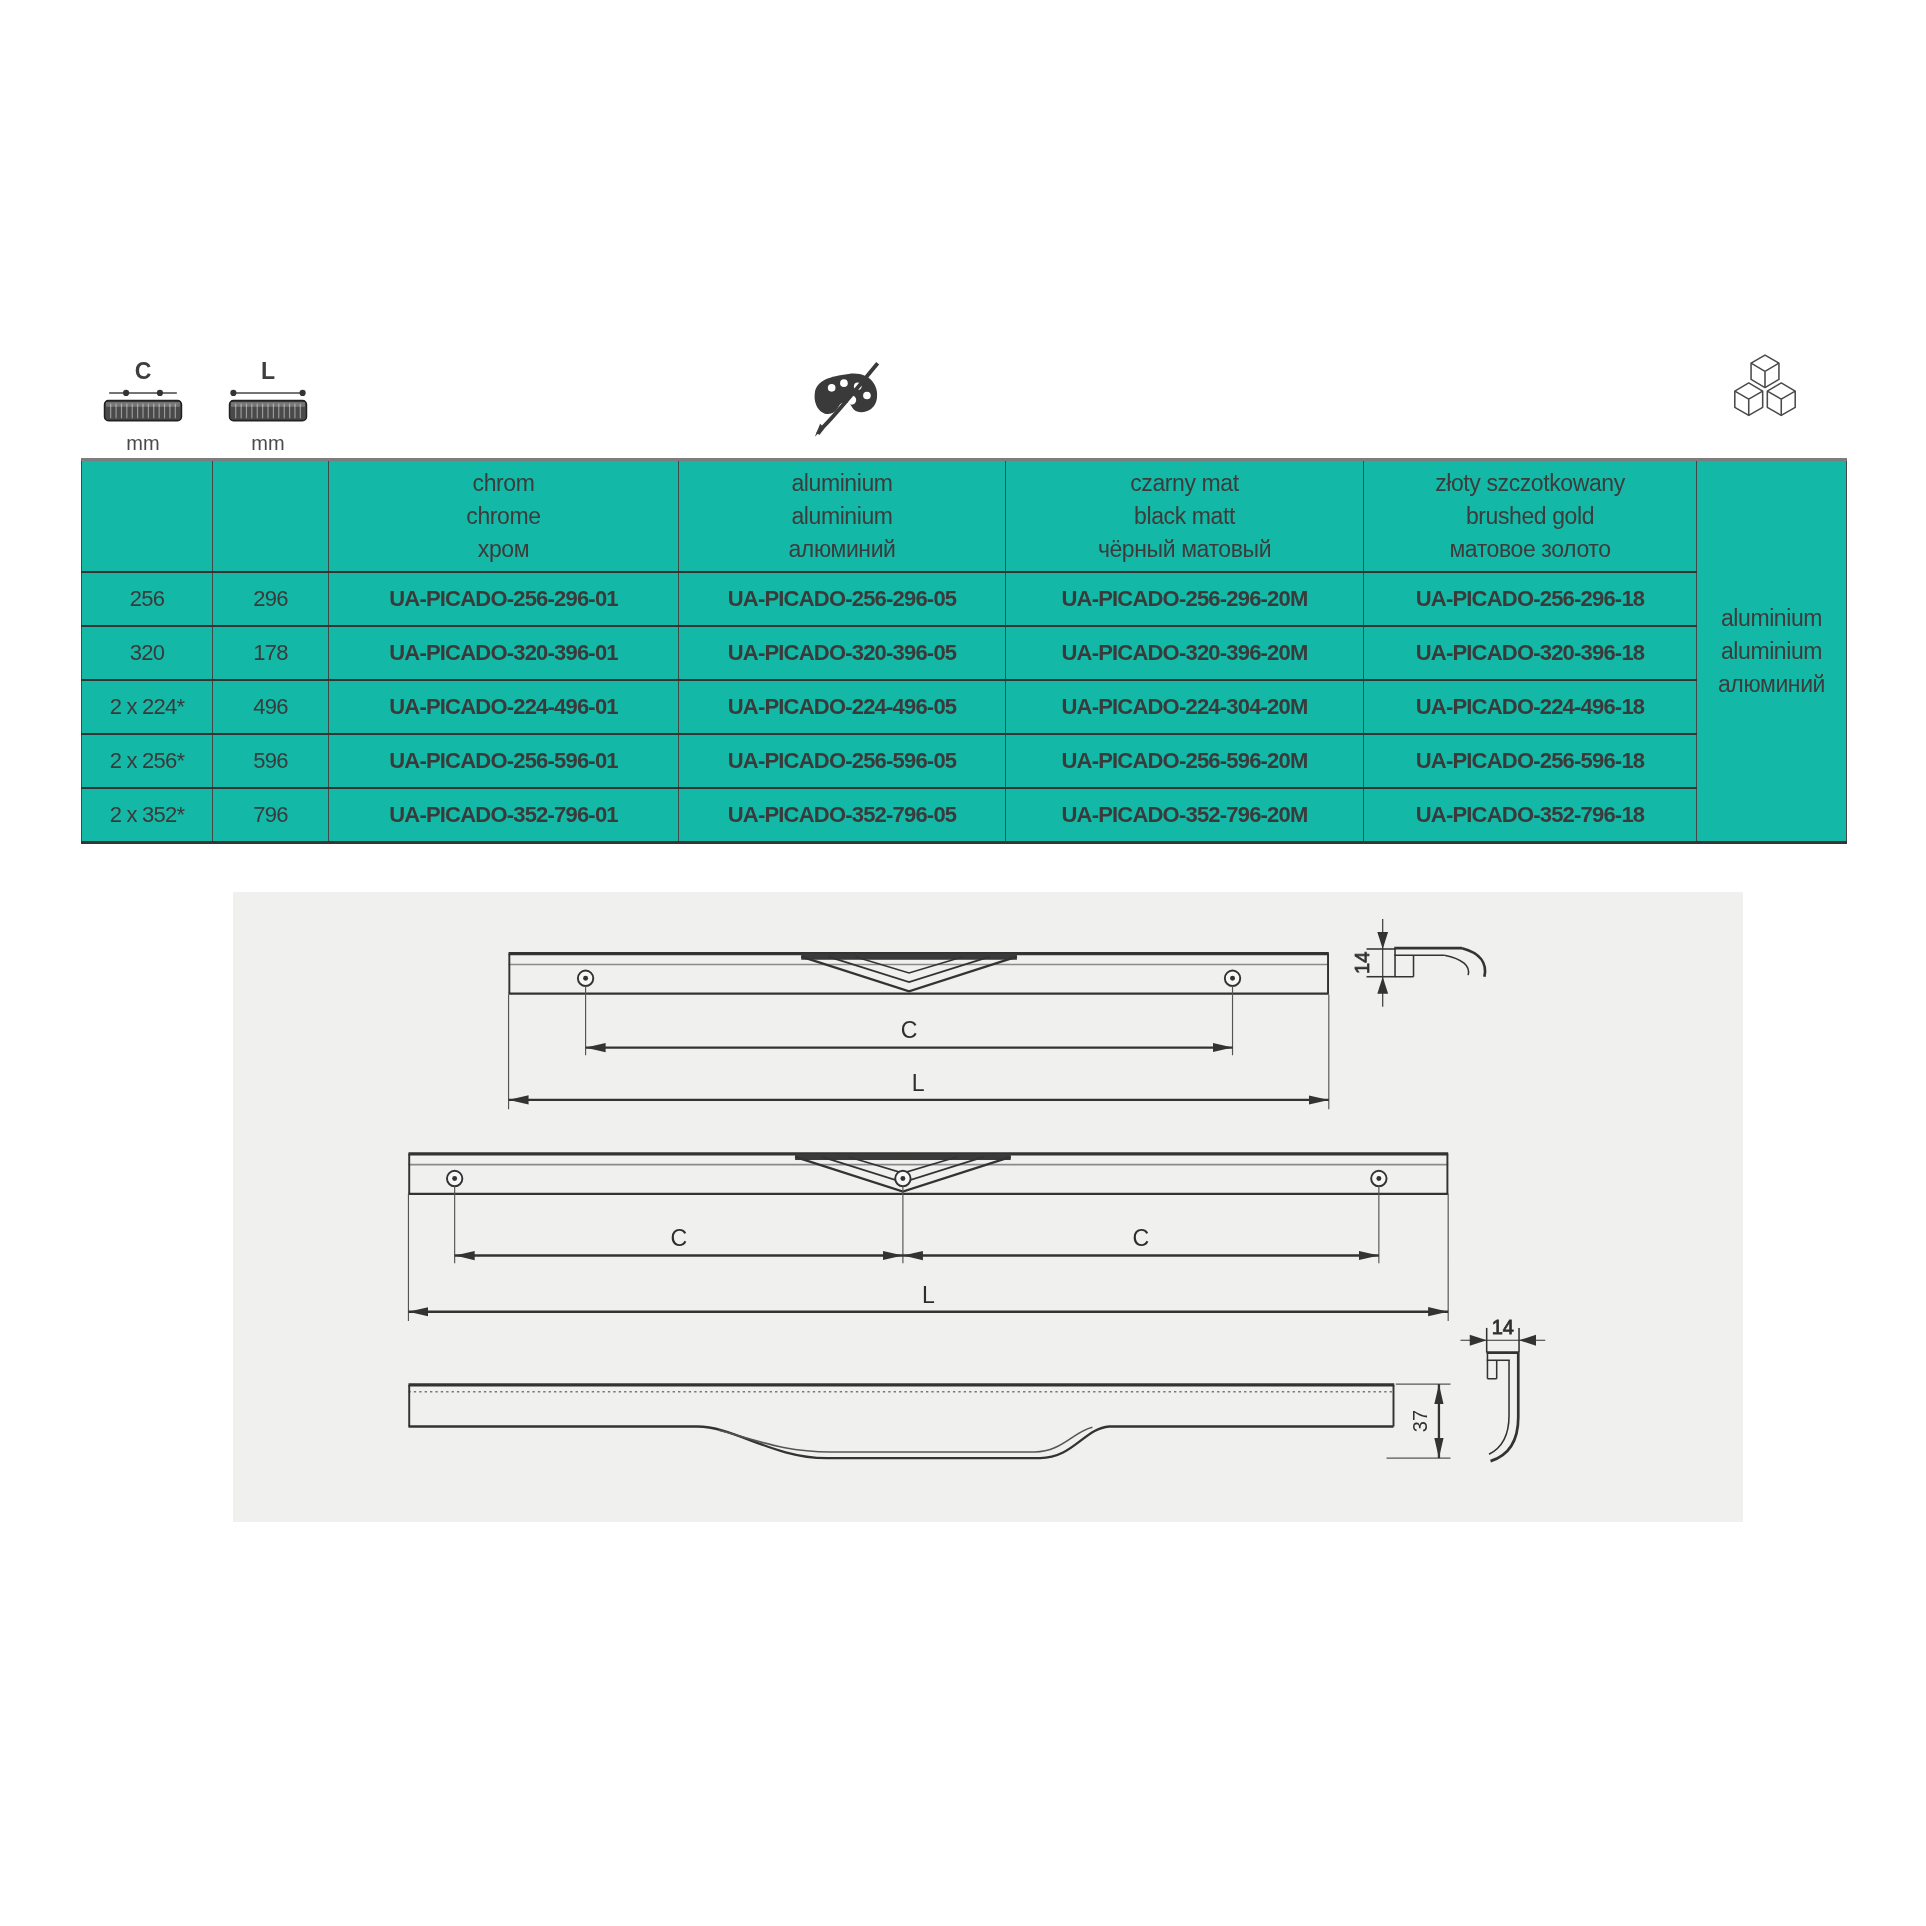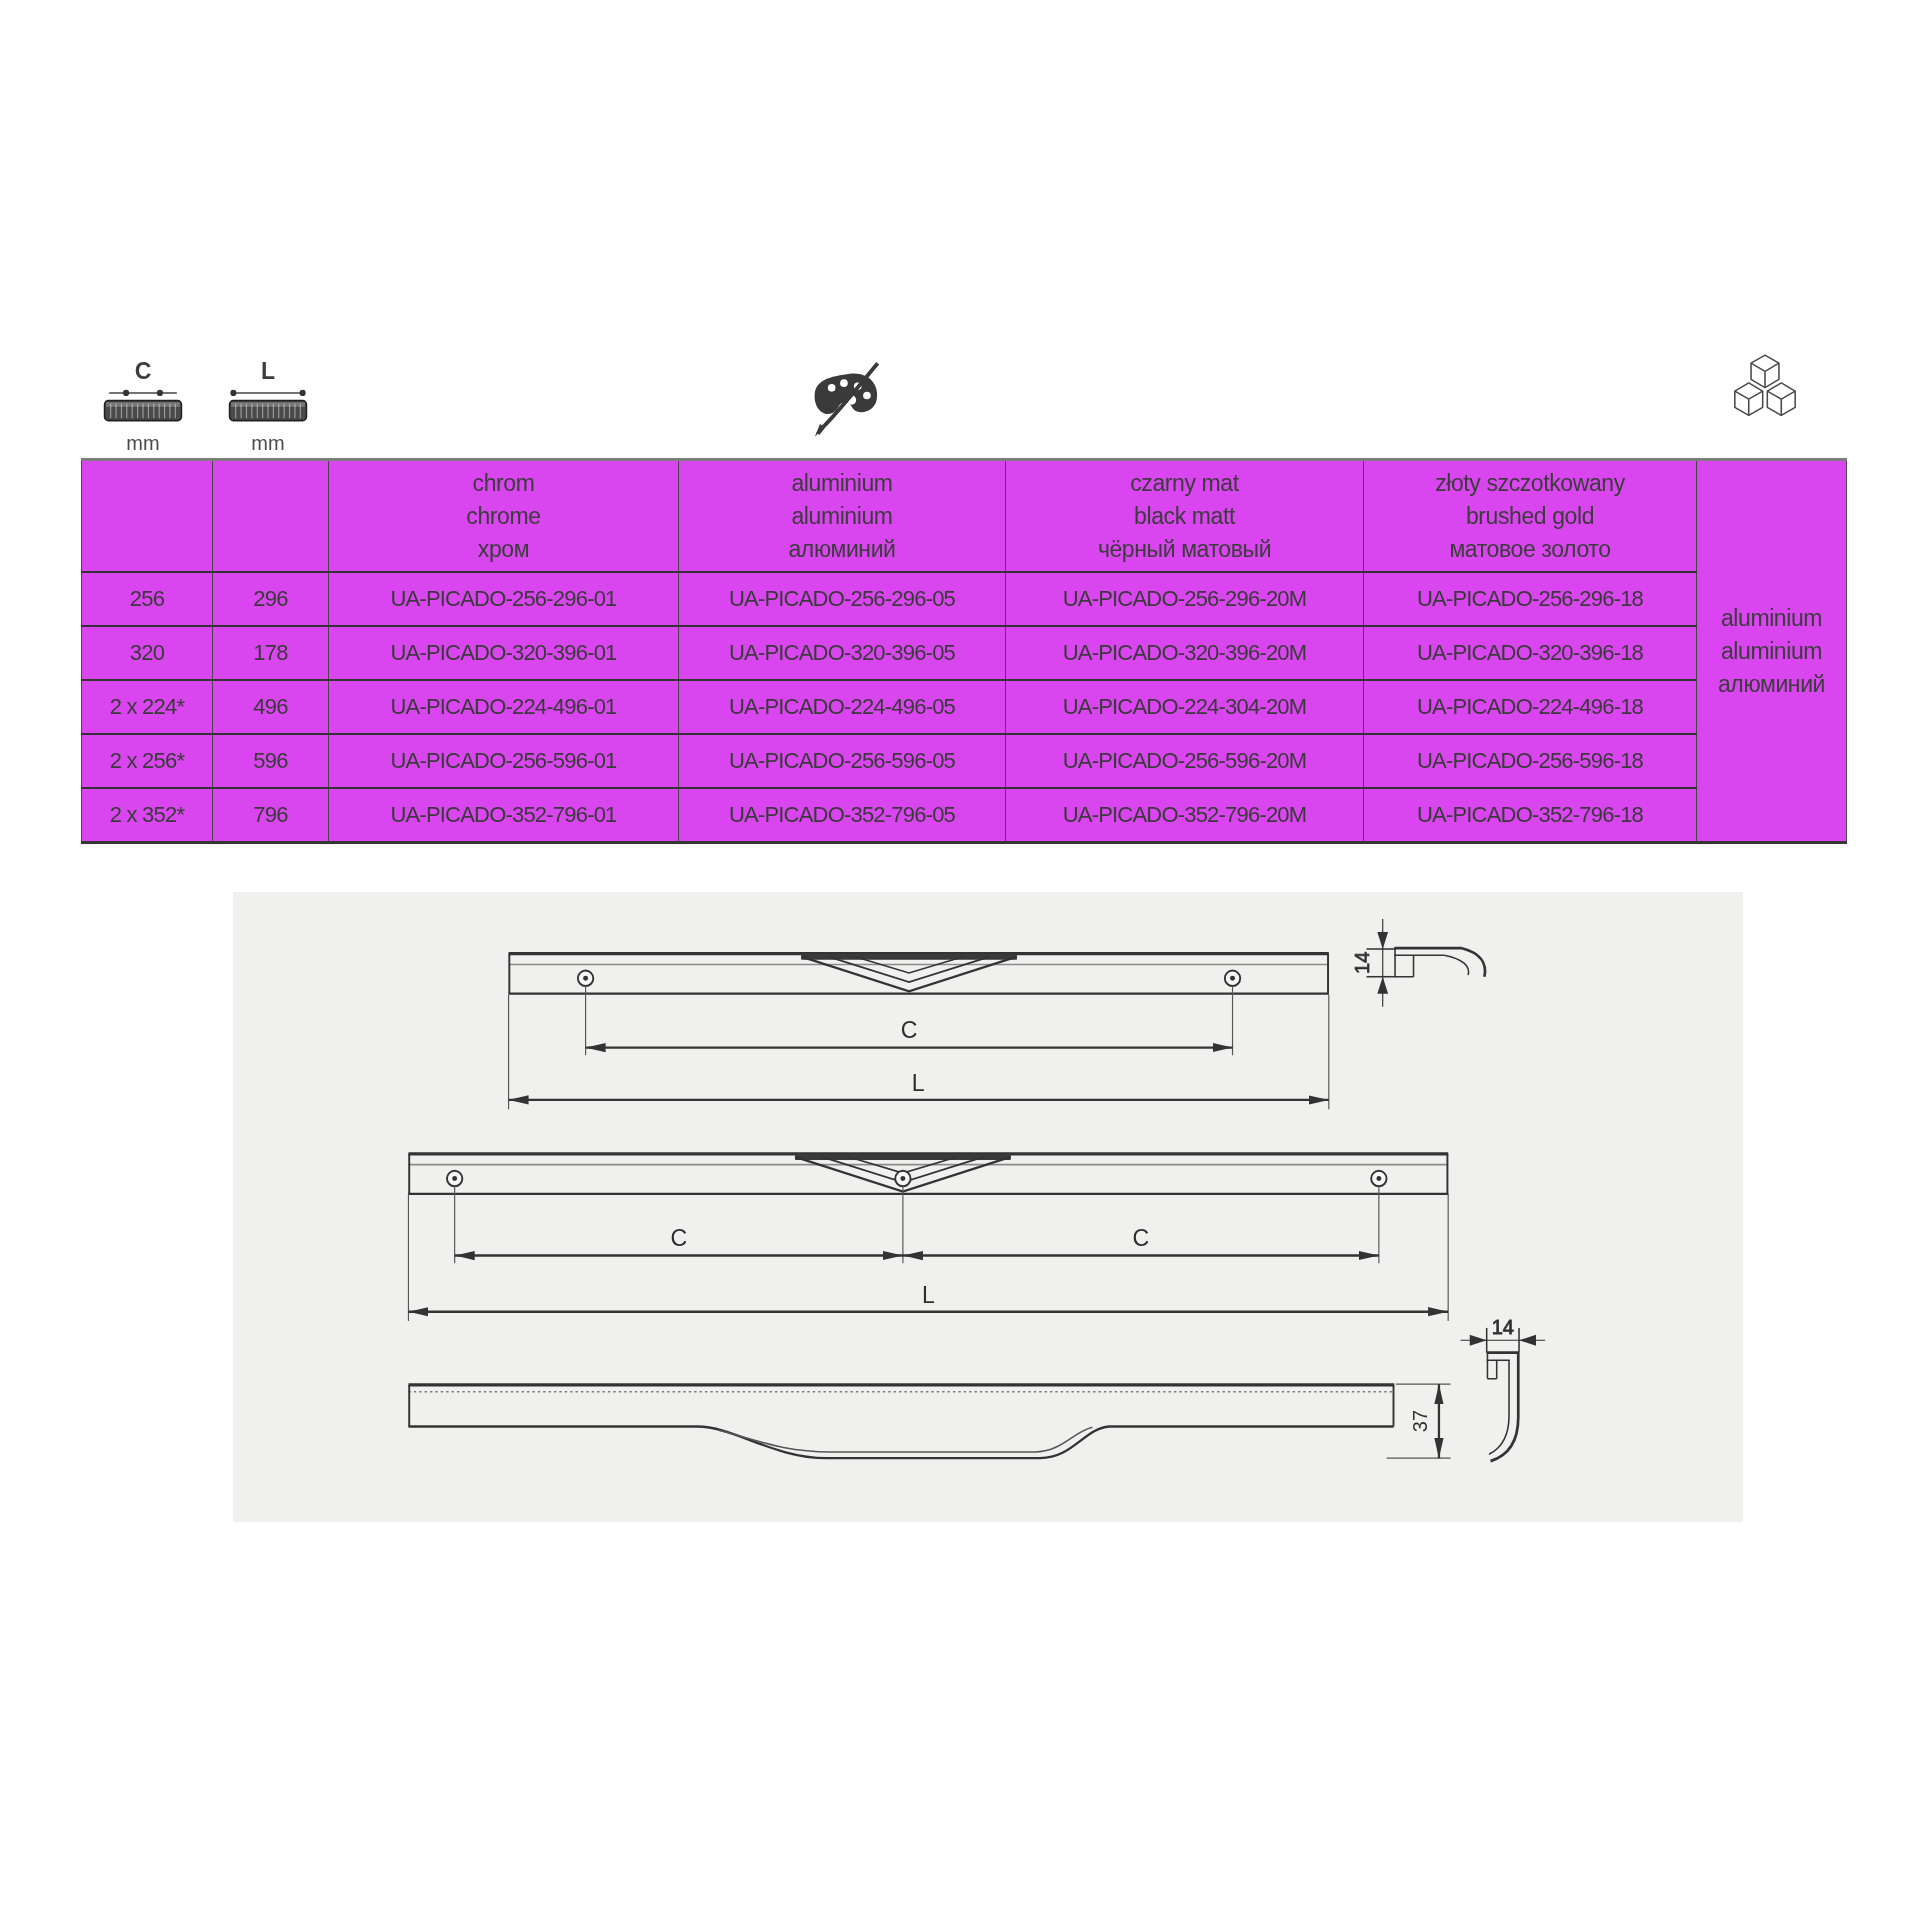--- a/index.html
+++ b/index.html
@@ -4,29 +4,29 @@
 <style>
   html,body{margin:0;padding:0;background:#ffffff;}
   #canvas{position:relative;width:1926px;height:1926px;background:#ffffff;overflow:hidden;
           font-family:"Liberation Sans",sans-serif;color:#3b3b3b;}
 
   
   .legend-icon{position:absolute;}
 
   
   table.spec{position:absolute;left:81px;top:458px;border-collapse:collapse;table-layout:fixed;
-             background:#d946ef;border-top:3.9px solid #7d7d7d;border-bottom:3.1px solid #353535;
+             background:#14b8a6;border-top:3.9px solid #7d7d7d;border-bottom:3.1px solid #353535;
              border-left:1.5px solid #474747;border-right:1.5px solid #474747;}
   table.spec td{border-left:1.5px solid #474747;border-right:1.5px solid #474747;
                 text-align:center;vertical-align:middle;padding:0;}
   tr.hrow td{height:110px;border-bottom:2.3px solid #333;font-size:23px;line-height:33px;
              letter-spacing:-0.4px;color:#3c3c3c;}
   tr.drow td{height:52px;border-bottom:2.3px solid #333;font-size:22px;letter-spacing:-0.8px;color:#3a3a3a;}
   tr.drow:last-child td{border-bottom:none;margin-top:45px;}
-  td.code{font-size:25.4px;}
+  td.code{font-size:25.4px;font-weight:bold;}
   td.mat{border-bottom:none;vertical-align:top;text-align:left;padding:123px 0 0 9.2px;
          font-size:25px;line-height:52px;letter-spacing:-0.4px;}
 
   
   .panel{position:absolute;left:233px;top:892px;width:1510px;height:630px;background:#f0f0ef;}
   .panel svg{display:block;}
   svg text.dim{font-family:"Liberation Sans",sans-serif;font-size:30px;fill:#2e2e2e;}
   svg text.dimsm{font-family:"Liberation Sans",sans-serif;font-size:26px;fill:#2e2e2e;}
 </style>
 </head>

